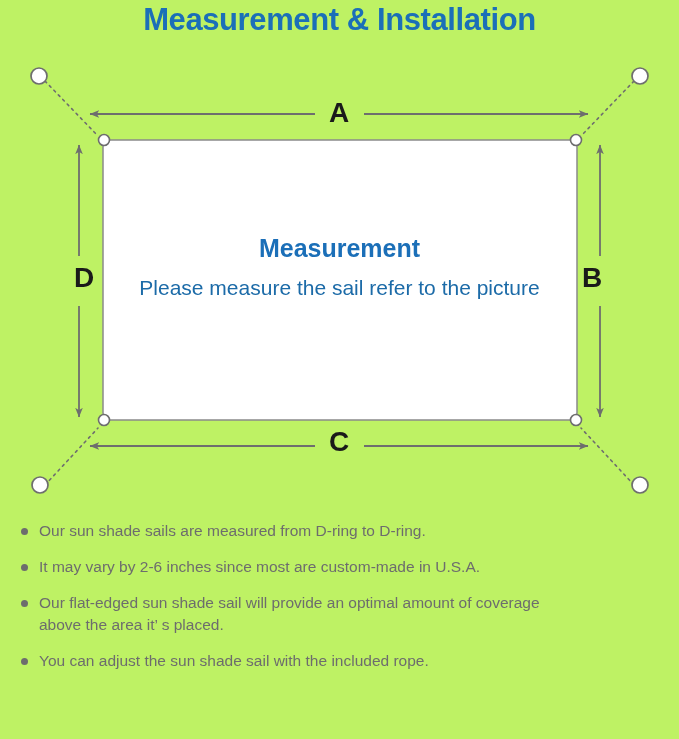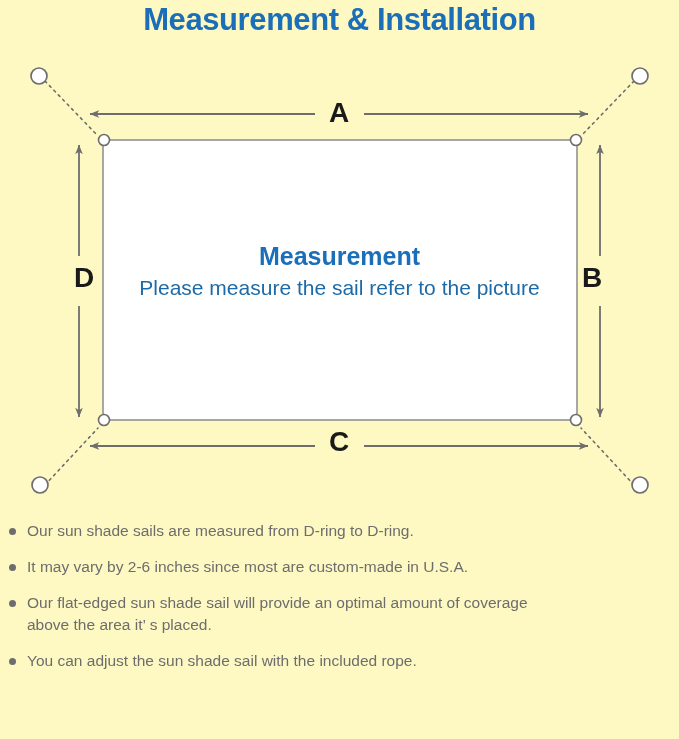--- a/index.html
+++ b/index.html
@@ -13,21 +13,21 @@
     height: 739px;
     font-family: "Liberation Sans", sans-serif;
     position: relative;
     overflow: hidden;
   }
 
   #page {
     position: relative;
     width: 679px;
     height: 739px;
-    background: #fef9c3;
+    background: #bef264;
   }
 
   
   .title {
     position: absolute;
     left: 0;
     top: 0;
     width: 679px;
     text-align: center;
     font-size: 31px;
@@ -47,21 +47,21 @@
     height: 470px;
   }
   .diagram svg {
     display: block;
   }
 
   
   .center-heading {
     position: absolute;
     left: 0;
-    top: 242px;
+    top: 234px;
     width: 679px;
     text-align: center;
     font-size: 25px;
     font-weight: bold;
     color: #1b6fb8;
     white-space: nowrap;
   }
   .center-sub {
     position: absolute;
     left: 0;
@@ -88,20 +88,21 @@
   .dim-c { left: 322px; top: 428px; width: 34px; }
   .dim-b { left: 577px; top: 264px; width: 30px; }
   .dim-d { left: 69px;  top: 264px; width: 30px; }
 
   
   .notes {
     position: absolute;
     left: 0;
     top: 520px;
     width: 544px;
+    padding-left: 12px;
   }
   .note-item {
     position: relative;
     padding-left: 27px;
     margin: 0 0 14px 0;
     font-size: 15.5px;
     line-height: 22px;
     color: #6d6d6d;
     font-family: "Liberation Sans", sans-serif;
   }

